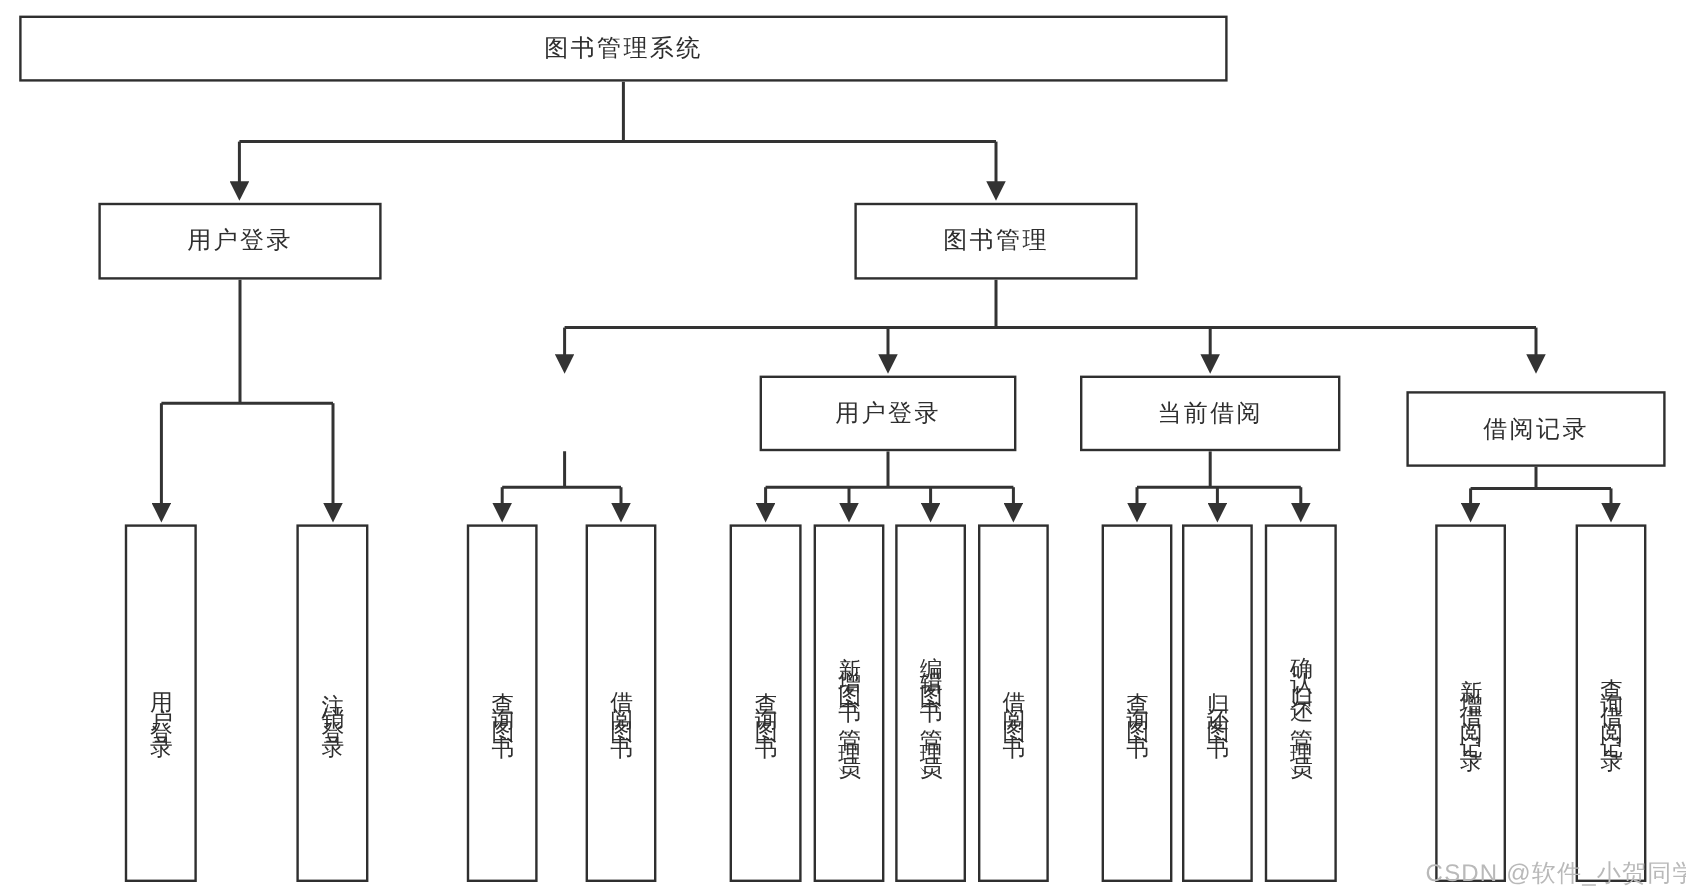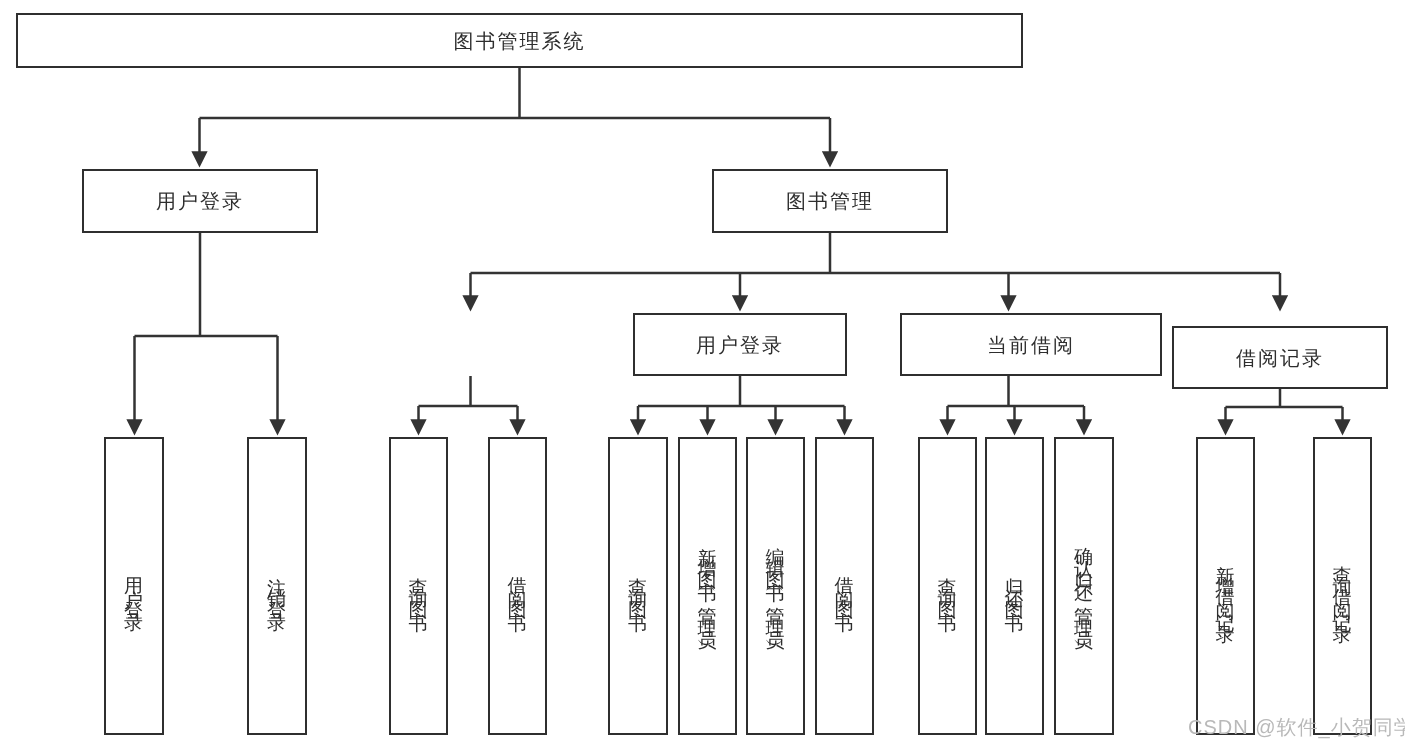--- a/index.html
+++ b/index.html
@@ -85,21 +85,21 @@
   <div class="node h" style="left:82px;top:169px;width:236px;height:64px">
     <span>用户登录</span>
   </div>
   <div class="node h" style="left:712px;top:169px;width:236px;height:64px">
     <span>图书管理</span>
   </div>
 
   <div class="node h" style="left:633px;top:313px;width:214px;height:63px">
     <span>用户登录</span>
   </div>
-  <div class="node h" style="left:900px;top:313px;width:262px;height:63px">
+  <div class="node h" style="left:900px;top:313px;width:217px;height:63px">
     <span>当前借阅</span>
   </div>
   <div class="node h" style="left:1172px;top:326px;width:216px;height:63px">
     <span>借阅记录</span>
   </div>
 
   <div class="node v" style="left:104px;top:437px;width:60px;height:298px">
     <span>用户登录</span>
   </div>
   <div class="node v" style="left:247px;top:437px;width:60px;height:298px">

